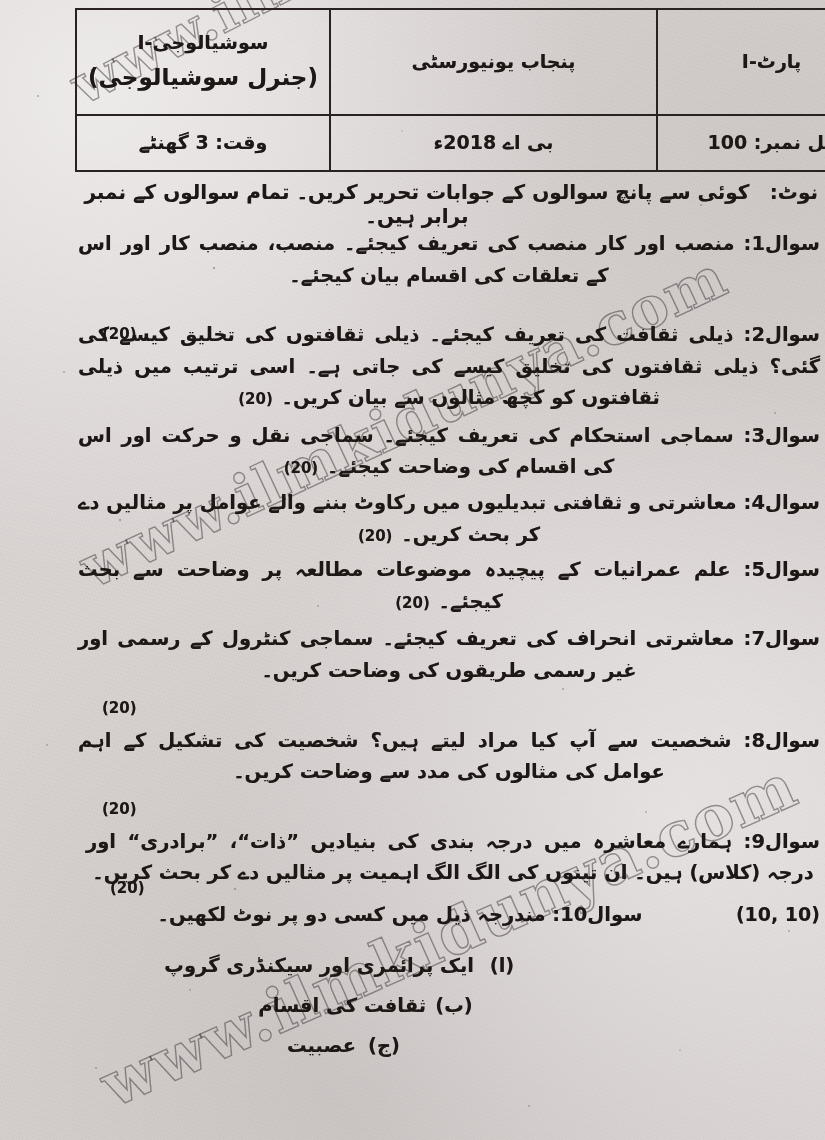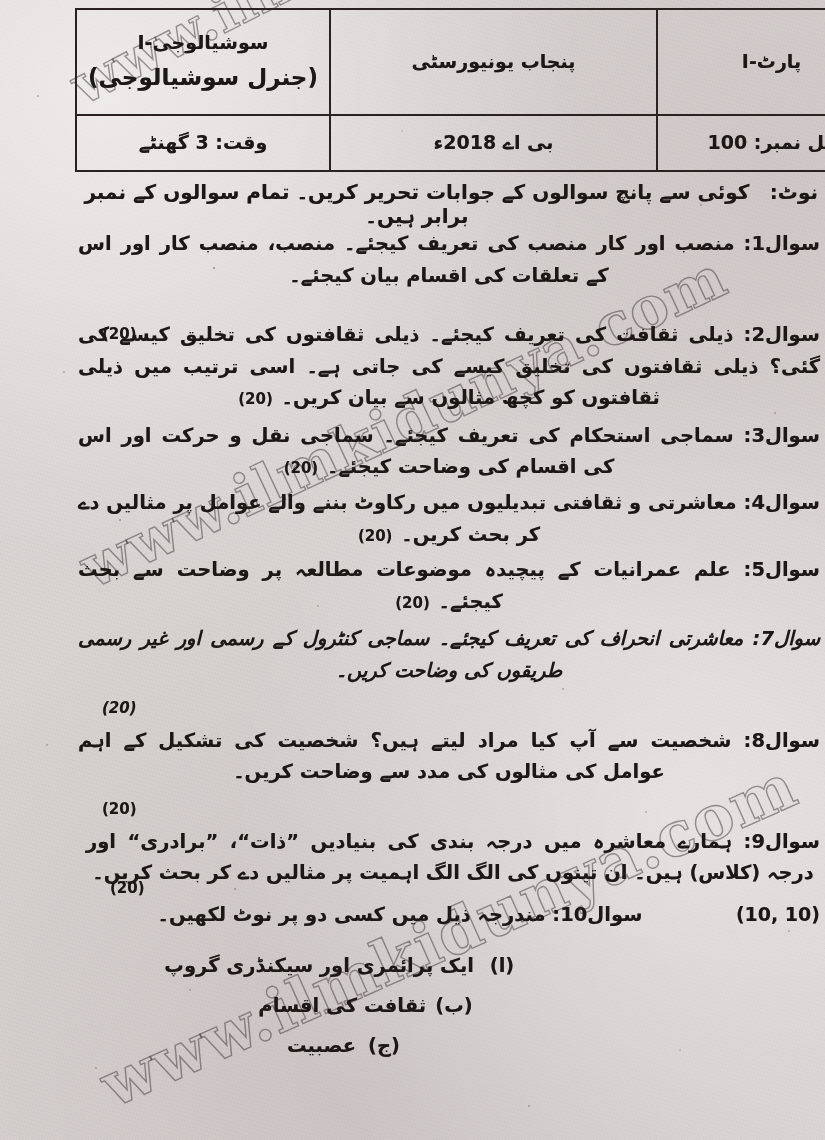--- a/index.html
+++ b/index.html
@@ -150,21 +150,21 @@
   }
 
   
   #q1 { margin-bottom: 2px; }
   #q1 .q-marks { bottom: -26px; }
   #q1 { padding-bottom: 26px; }
 
   #q2 { padding-bottom: 0; }
   #q3, #q4, #q6 { margin-bottom: 4px; }
 
-  #q7 { padding-bottom: 28px; font-style: italic; }
+  #q7 { padding-bottom: 28px; }
   #q7 .q-marks { bottom: -2px; }
 
   #q8 { padding-bottom: 30px; margin-top: 10px; }
   #q8 .q-marks { bottom: 0px; }
 
   #q9 { padding-bottom: 4px; margin-top: 8px; margin-left: 8px; }
   #q9 .q-marks { bottom: -4px; }
 
   #q10 { margin-top: 2px; }
   #q10 .q-row {

